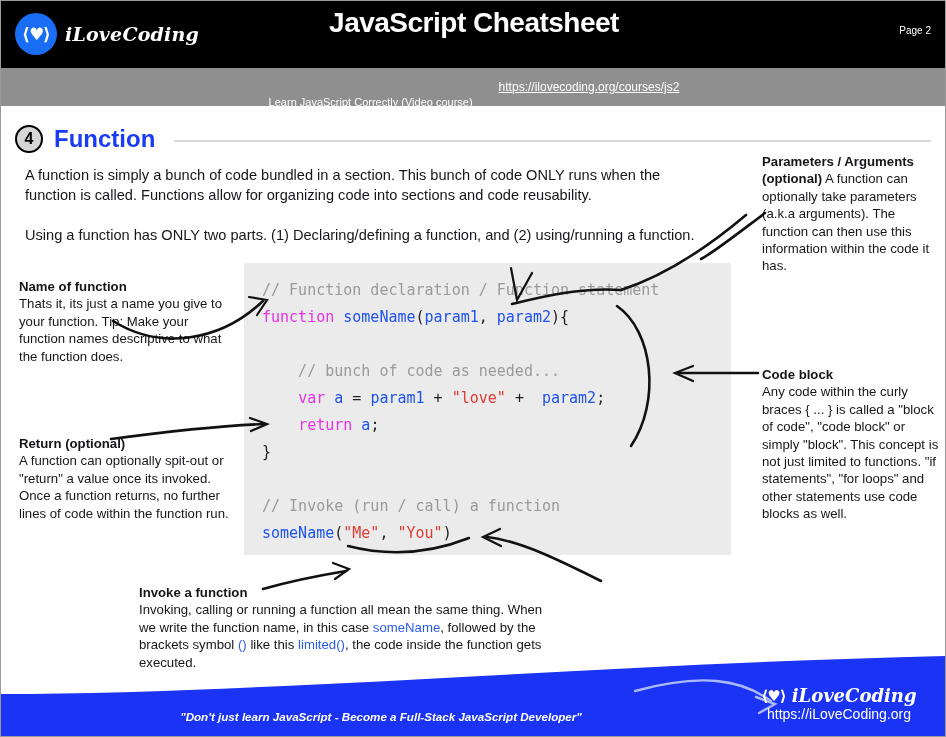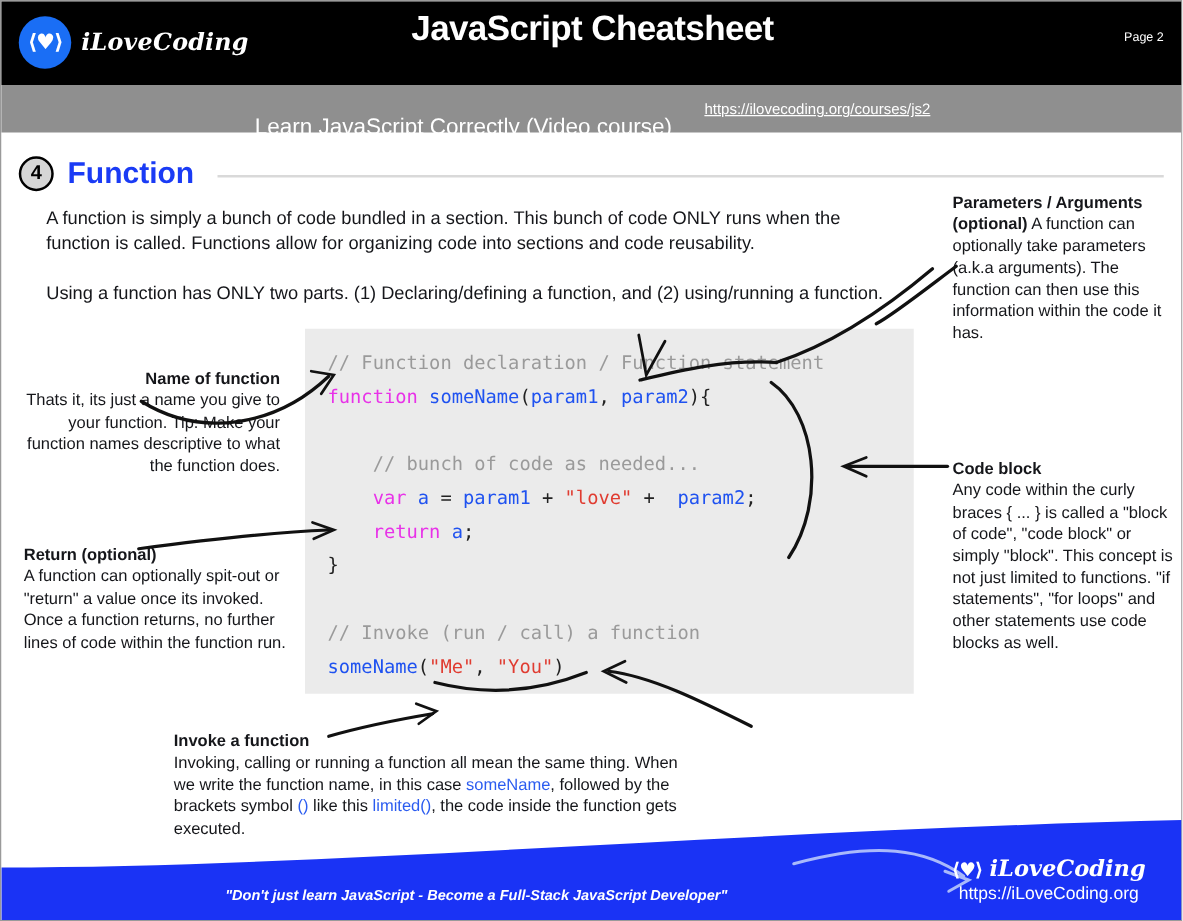--- a/index.html
+++ b/index.html
@@ -24,55 +24,55 @@
              font-family:"DejaVu Serif",serif;letter-spacing:0.2px;}
   .sheet-title{position:absolute;left:0;top:6px;width:946px;text-align:center;
                color:#fff;font-size:28px;font-weight:bold;letter-spacing:-0.5px;
                font-family:"Liberation Sans",sans-serif;}
   .page-num{position:absolute;right:16px;top:24px;color:#fff;font-size:10px;}
 
   
   .subbar{position:absolute;left:0;top:67px;width:946px;height:38px;background:#8f8f8f;}
   .subbar-inner{position:absolute;left:0;top:0;width:946px;height:38px;
                 display:flex;align-items:center;justify-content:center;gap:26px;}
-  .sub-label{color:#fff;font-size:18px;margin-top:29px;}
+  .sub-label{color:#fff;font-size:11px;margin-top:29px;}
   .sub-link{color:#fff;font-size:12px;text-decoration:underline;}
 
   
   .sec-head{position:absolute;left:14px;top:124px;display:flex;align-items:center;gap:11px;width:916px;}
   .badge{width:28px;height:28px;border-radius:50%;background:#d6d6d6;border:2.5px solid #000;
          display:flex;align-items:center;justify-content:center;font-size:16px;
          font-weight:bold;color:#000;box-sizing:border-box;flex:none;}
   .sec-title{color:#1a3bf5;font-size:24px;font-weight:bold;flex:none;}
   .sec-rule{flex:1;height:2px;background:#d9d9d9;margin-left:8px;margin-top:3px;}
 
   
   .intro{position:absolute;left:20px;top:164px;width:690px;color:#15161a;
          font-size:14.6px;line-height:20px;}
-  .intro p{margin:0 0 20px 16px;}
+  .intro p{margin:0 0 20px 4px;}
 
   
   .codeblock{position:absolute;left:243px;top:262px;width:487px;height:292px;
              background:#ebebeb;box-sizing:border-box;padding:14px 0 0 18px;}
   .code{font-family:"DejaVu Sans Mono","Liberation Mono",monospace;
         font-size:15px;line-height:27px;white-space:pre;color:#222;}
   .c-cm{color:#9a9a9a;}
   .c-kw{color:#e832e8;}
   .c-var{color:#1f52f0;}
   .c-str{color:#e03c31;}
   .c-pl{color:#222;}
 
   
   .ann{position:absolute;color:#15161a;font-size:13.2px;line-height:17.4px;}
   .ann b{font-weight:bold;}
   .ann .hl{color:#2b5cf0;}
 
   .ann-params{left:761px;top:152px;width:180px;}
   .ann-codeblock{left:761px;top:365px;width:183px;}
-  .ann-name{left:18px;top:293px;width:205px;text-align:right;}
+  .ann-name{left:18px;top:277px;width:205px;}
   .ann-return{left:18px;top:434px;width:215px;}
   .ann-invoke{left:138px;top:583px;width:420px;}
   .ann-passing{left:585px;top:586px;width:360px;}
 
   
   .arrows{position:absolute;left:0;top:0;width:946px;height:737px;pointer-events:none;}
 
   
   .footer-svg{position:absolute;left:0;top:655px;width:946px;height:82px;}
   .foot-tag{position:absolute;left:0;top:709px;width:760px;text-align:center;

